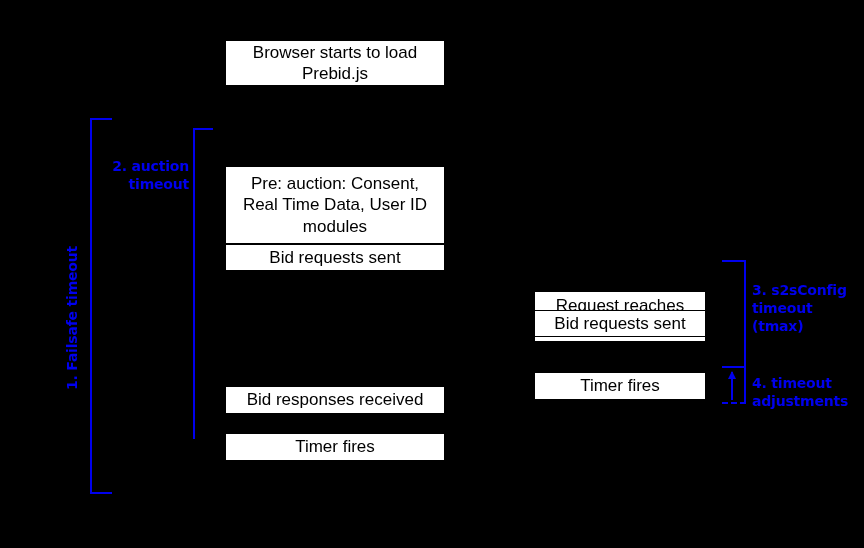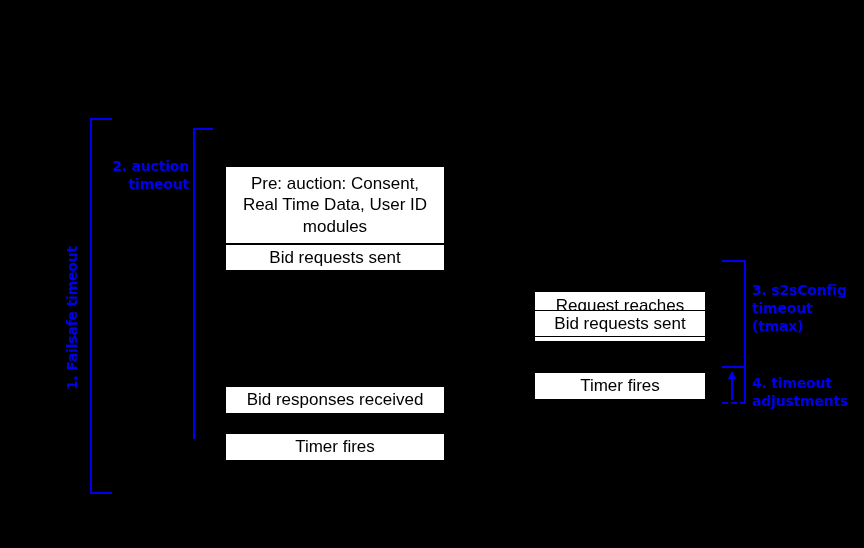--- a/index.html
+++ b/index.html
@@ -72,20 +72,23 @@
     border-left: 4px solid transparent;
     border-right: 4px solid transparent;
     border-bottom: 8px solid #0000ee;
   }
 </style>
 </head>
 <body>
 
 <div id="stage">
 
+  <div class="node" style="left:225px; top:40px; width:220px; height:46px;">
+    <span class="txt">Browser starts to load Prebid.js</span>
+  </div>
 
 
   <div class="node" style="left:225px; top:166px; width:220px; height:78px;text-align:center;">
     <span class="txt">Pre: auction: Consent, Real Time Data, User ID modules</span>
   </div>
 
   <div class="node" style="left:225px; top:244px; width:220px; height:27px;">
     <span class="txt">Bid requests sent</span>
   </div>
 

